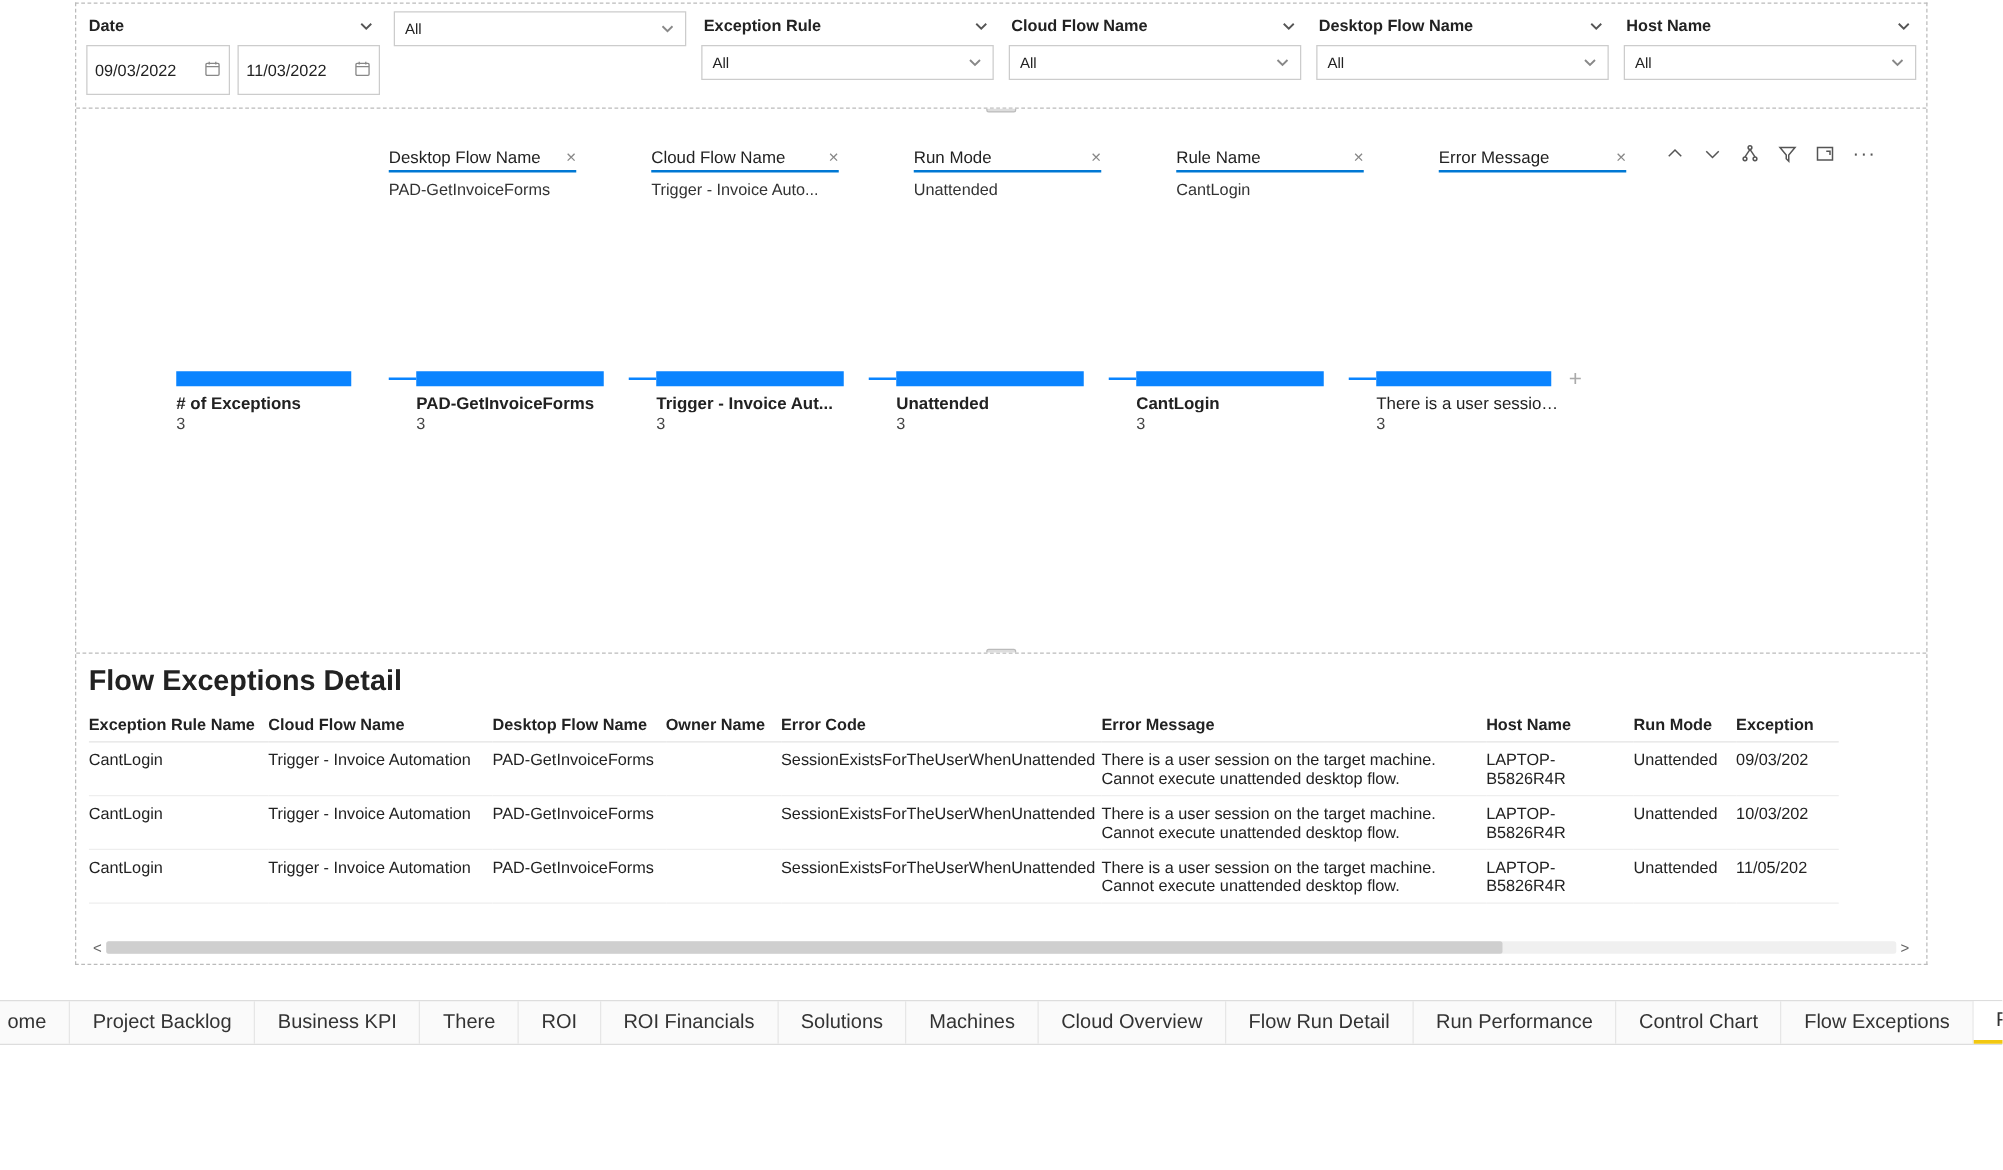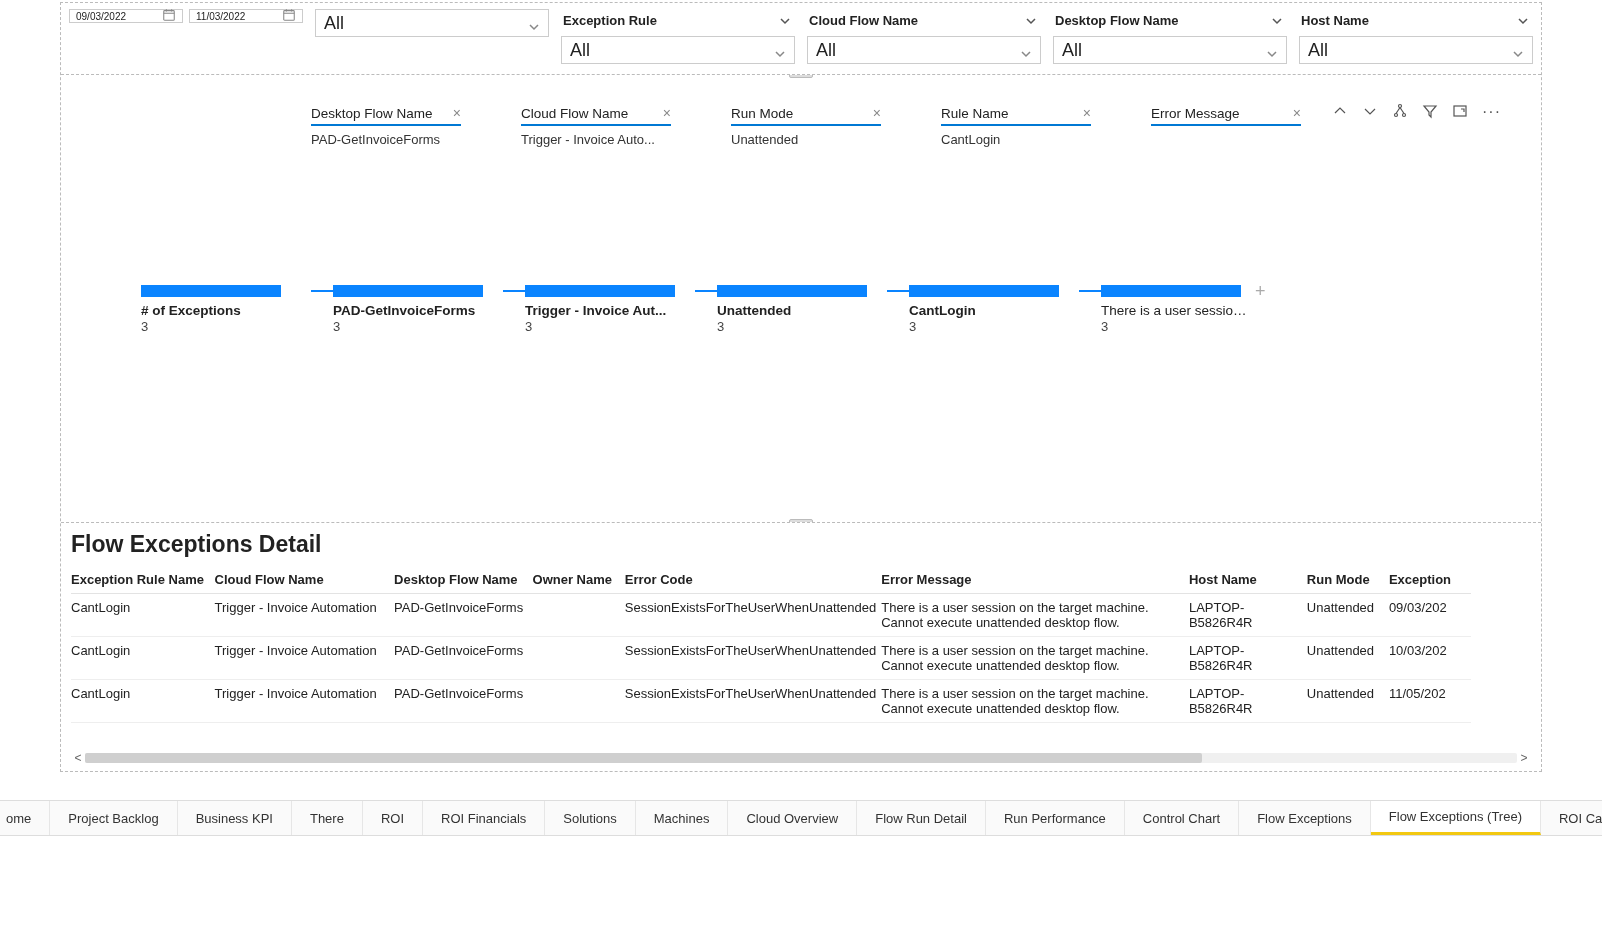--- a/index.html
+++ b/index.html
@@ -42,38 +42,38 @@
   }
   .chev-down {
     width: 12px; height: 12px;
     display:inline-block;
   }
   .chev-down svg { width:12px; height:12px; stroke:#555; fill:none; stroke-width:1.5;}
   .filter-body { }
   .date-inputs { display:flex; gap:6px; padding:0 2px;}
   .date-box {
     border:1px solid #ccc;
-    height:14px;
+    height:40px;
     flex:1;
     display:flex;
     align-items:center;
     padding:0 6px;
-    font-size:10px;
+    font-size:13px;
     gap:22px;
     justify-content:space-between;
   }
   .cal-icon svg { width:14px; height:14px; stroke:#888; fill:none; stroke-width:1.2;}
   .dropdown {
     border:1px solid #ccc;
     height:28px;
     display:flex;
     align-items:center;
     justify-content:space-between;
     padding:0 8px;
-    font-size:18px;
+    font-size:12px;
     margin:0 2px;
   }
   .dropdown .chev-down svg { stroke:#888; }
 
   
   .toolbar-row {
     display:flex;
     justify-content:flex-end;
     gap:14px;
     padding:6px 10px 0 0;
@@ -250,21 +250,21 @@
   .tabs-bar {
     position:absolute;
     bottom:100px;
     left:0; right:0;
     height:36px;
     border-top:1px solid #ddd;
     border-bottom:1px solid #ddd;
     display:flex;
     align-items:stretch;
     background:#fafafa;
-    font-size:13px;
+    font-size:16px;
   }
   .tab {
     padding:0 18px;
     display:flex;
     align-items:center;
     border-right:1px solid #e6e6e6;
     color:#333;
     cursor:pointer;
     white-space:nowrap;
   }
@@ -275,20 +275,26 @@
     background:#fff;
   }
 </style>
 </head>
 <body>
 
 <div class="dashboard">
 
   <div class="filter-bar">
     <div class="filter-group date">
+      <div class="filter-header">
+        <span>Date</span>
+        <span class="chev-down"><svg viewBox="0 0 12 12">
+              <polyline points="2,4 6,8 10,4"></polyline>
+            </svg></span>
+      </div>
       <div class="filter-body date-inputs">
         <div class="date-box">
           <span>09/03/2022</span>
           <span class="cal-icon"><svg viewBox="0 0 16 16">
                 <rect x="2" y="3" width="12" height="11" rx="1"></rect>
                 <line x1="2" y1="6" x2="14" y2="6"></line>
                 <line x1="5" y1="1.5" x2="5" y2="4"></line>
                 <line x1="11" y1="1.5" x2="11" y2="4"></line>
               </svg></span>
         </div>

